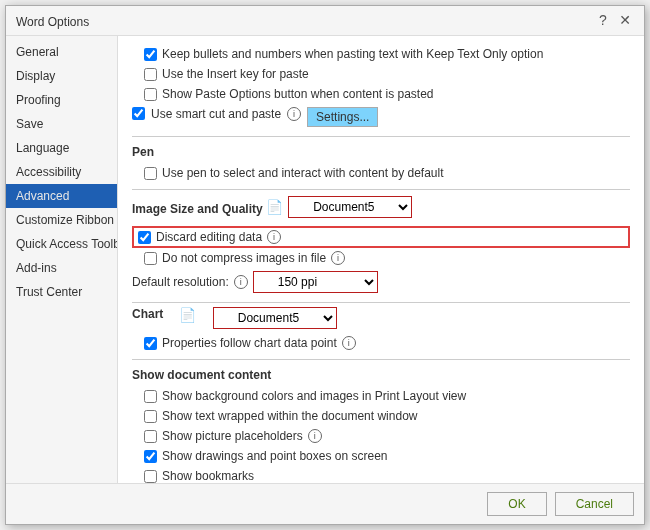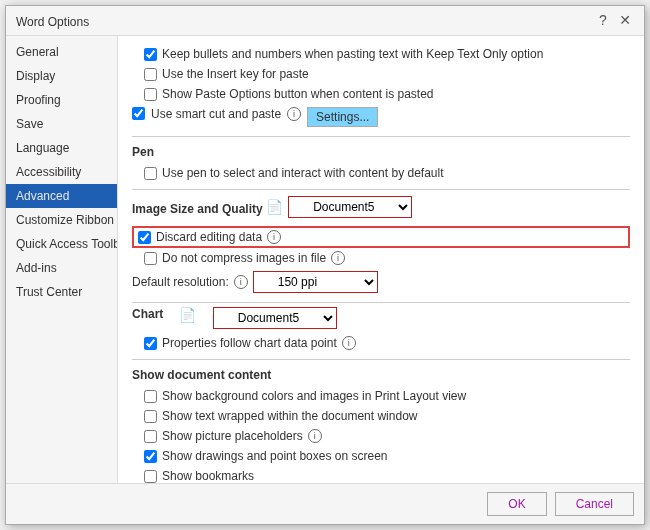--- a/index.html
+++ b/index.html
@@ -187,21 +187,21 @@
       border-top: 1px solid #ddd;
       background: #f5f5f5;
       gap: 8px;
     }
     .footer-btn {
       padding: 4px 20px;
       font-size: 12px;
       border: 1px solid #aaa;
       background: #f5f5f5;
       cursor: pointer;
-      color: #a21caf;
+      color: #4d7c0f;
     }
     .footer-btn.primary {
       background: #f5f5f5;
     }
     .chart-row {
       display: flex;
       align-items: flex-start;
       gap: 16px;
       margin-bottom: 4px;
     }

